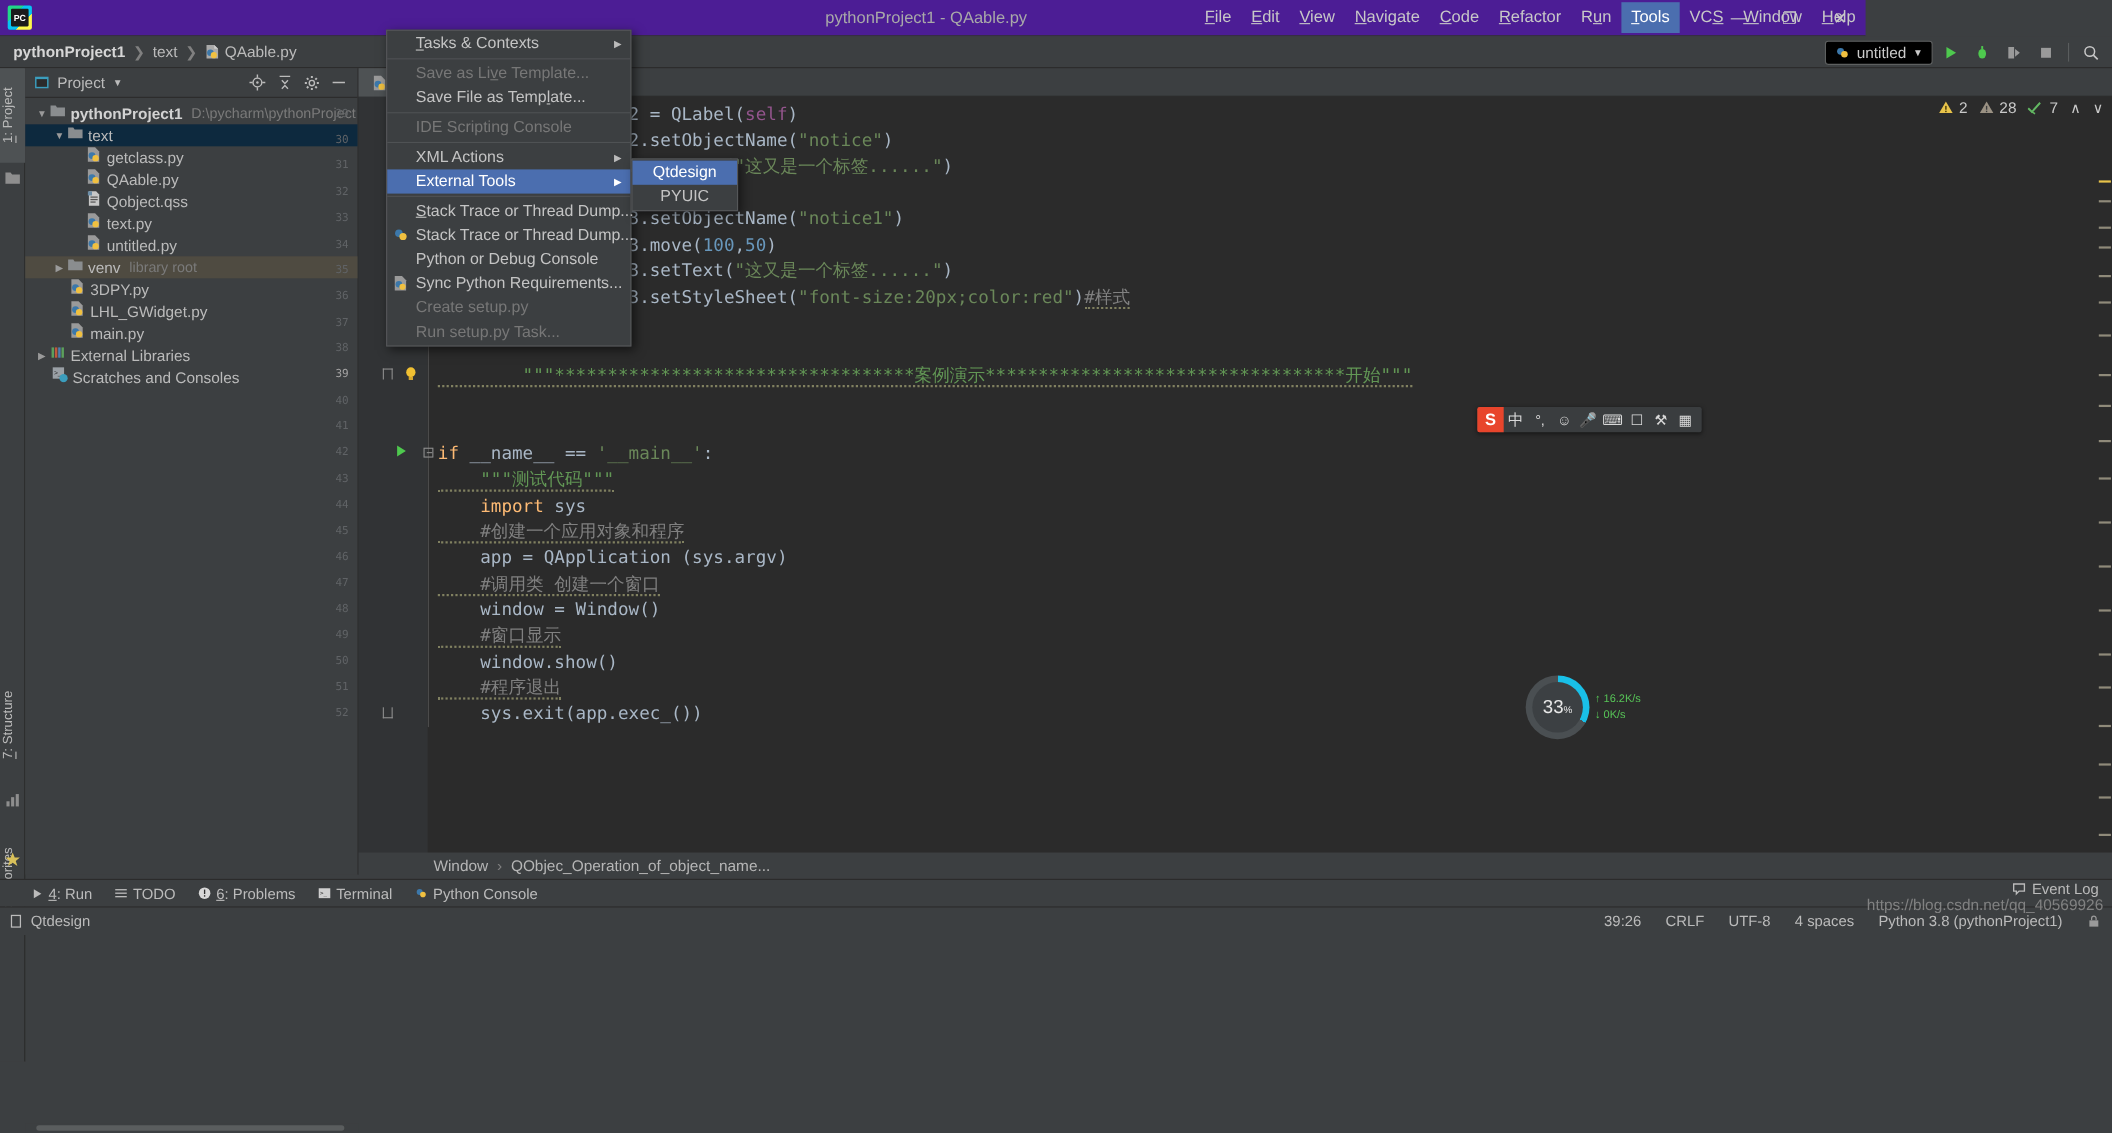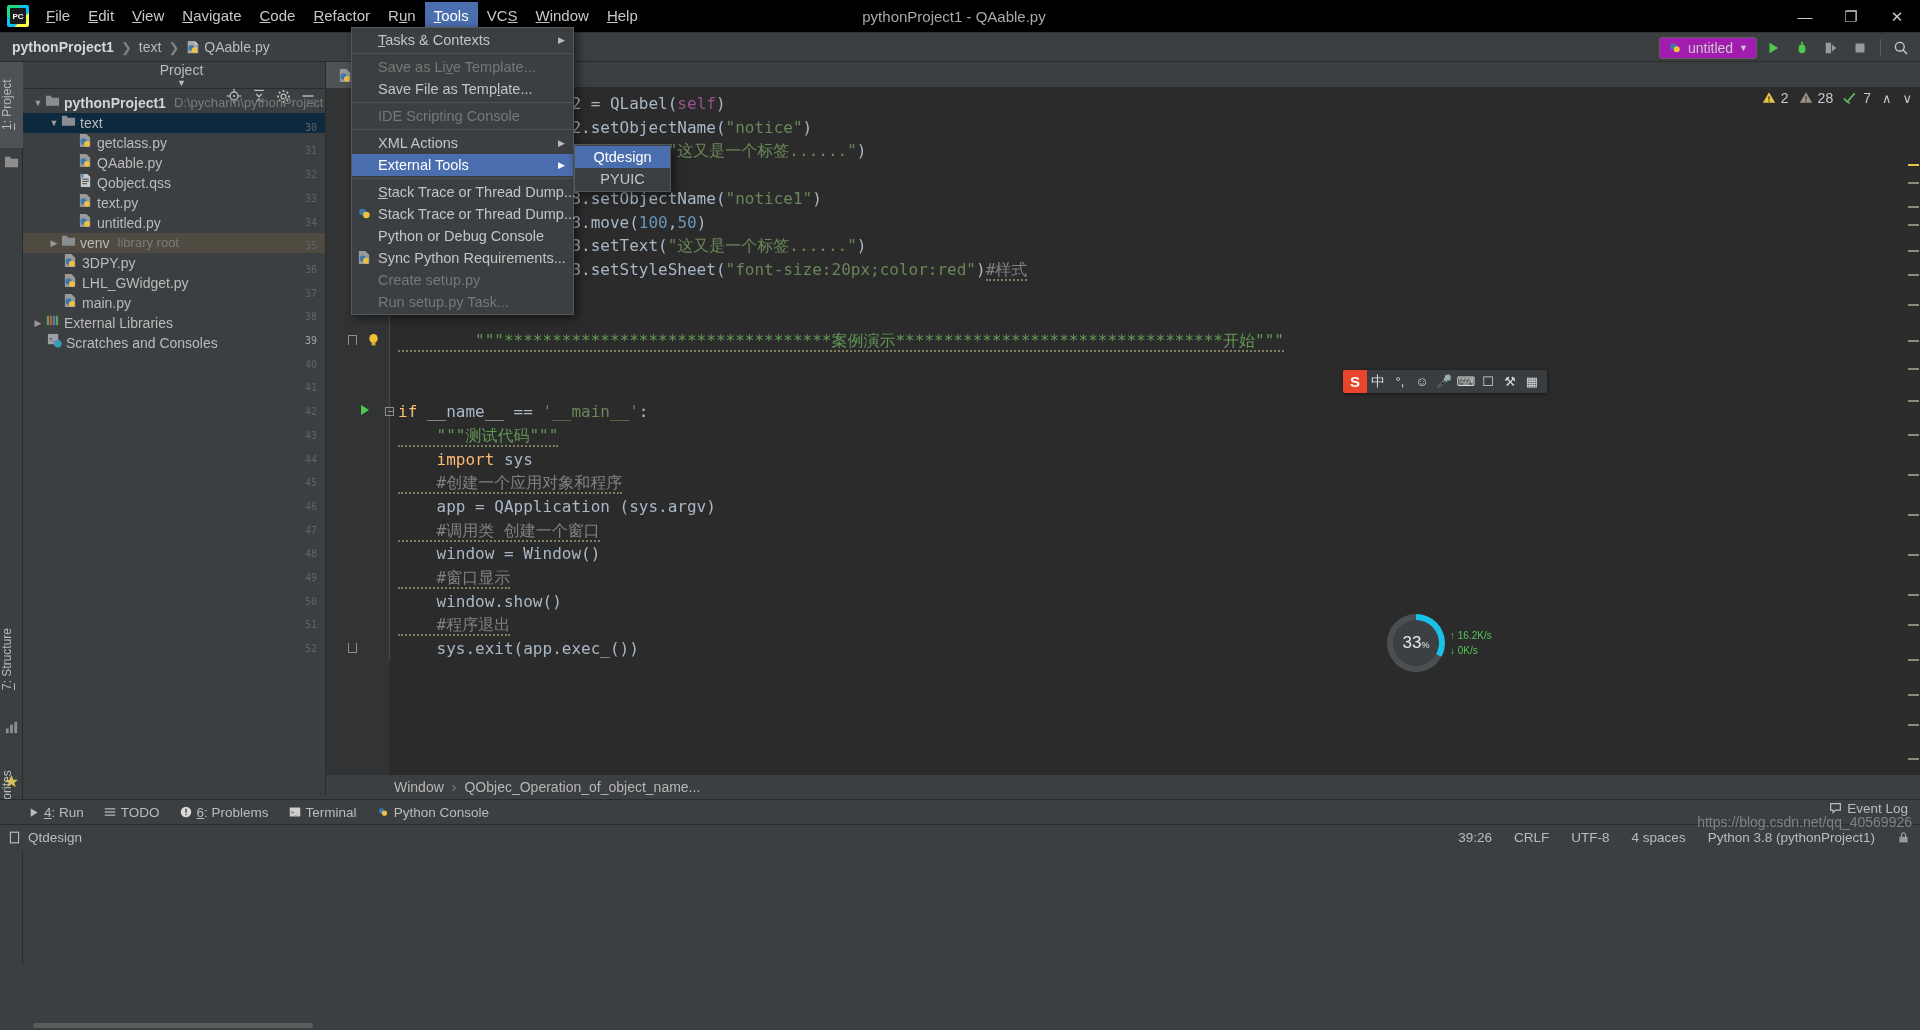--- a/index.html
+++ b/index.html
@@ -7,23 +7,24 @@
     width:1920px; height:1030px; overflow:hidden;
     background:#3c3f41;
     font-family:"Liberation Sans", sans-serif;
     color:#bbbbbb;
     -webkit-font-smoothing:antialiased;
   }
   #app { position:relative; width:1920px; height:1030px; }
 
   
   .titlebar {
-    position:absolute; left:0; top:0; width:1920px; height:33px;
-    background:#000000; display:flex; align-items:center;
+    position:absolute; left:0; top:0; width:1696px; height:33px;
+    background:#4c1d95; display:flex; align-items:center;
     border-bottom:1px solid #323232;
+    justify-content:space-between;
   }
   .pc-logo {
     width:22px; height:22px; margin-left:7px; margin-right:8px;
     background:linear-gradient(135deg,#21d789 0%,#21d789 33%,#07c3f2 33%,#07c3f2 66%,#fcf84a 66%);
     border-radius:2px; position:relative; flex:none;
   }
   .pc-logo::after{
     content:""; position:absolute; inset:3px; background:#1b1b1b; border-radius:1px;
   }
   .pc-logo span{
@@ -51,21 +52,21 @@
     background:#3c3f41; display:flex; align-items:center; padding-left:12px;
     border-bottom:1px solid #2b2b2b;
   }
   .crumb { font-size:14px; color:#bbbbbb; display:flex; align-items:center; }
   .crumb.bold { font-weight:bold; color:#d6d6d6; }
   .crumb-sep { margin:0 7px; color:#808080; font-size:13px; }
   .navbar-right { position:absolute; right:6px; top:0; height:29px; display:flex; align-items:center; gap:3px;}
   .runcfg {
     display:flex; align-items:center; gap:6px; height:22px; padding:0 8px;
     border:1px solid #5e6060; border-radius:3px; font-size:14px; color:#cacaca;
-    background:#a21caf;
+    background:#000000;
     margin-left:48px;
   }
   .tbicon { width:26px; height:24px; display:flex; align-items:center; justify-content:center; }
 
   
   .leftstrip {
     position:absolute; left:0; top:62px; width:23px; height:903px;
     background:#3c3f41; border-right:1px solid #2b2b2b;
   }
   .vtab {
@@ -78,21 +79,20 @@
   .stripicon { position:absolute; left:4px; width:15px; height:15px; }
 
   
   .project-panel {
     position:absolute; left:23px; top:62px; width:303px; height:733px;
     background:#3c3f41; border-right:1px solid #2b2b2b;
   }
   .pp-header {
     height:27px; display:flex; align-items:center; padding-left:8px;
     border-bottom:1px solid #2b2b2b;
-    flex-direction:column;
   }
   .pp-title { font-size:14px; color:#bbbbbb; margin-left:7px; }
   .pp-header-actions { margin-left:auto; display:flex; align-items:center; gap:9px; padding-right:9px; }
   .tree { padding-top:4px; font-size:14px; }
   .trow {
     height:20px; display:flex; align-items:center; white-space:nowrap;
     padding-left:8px; color:#bbbbbb; line-height:20px;
   }
   .trow.sel { background:#0d293e; }
   .trow.tan { background:#4f4b41; }

